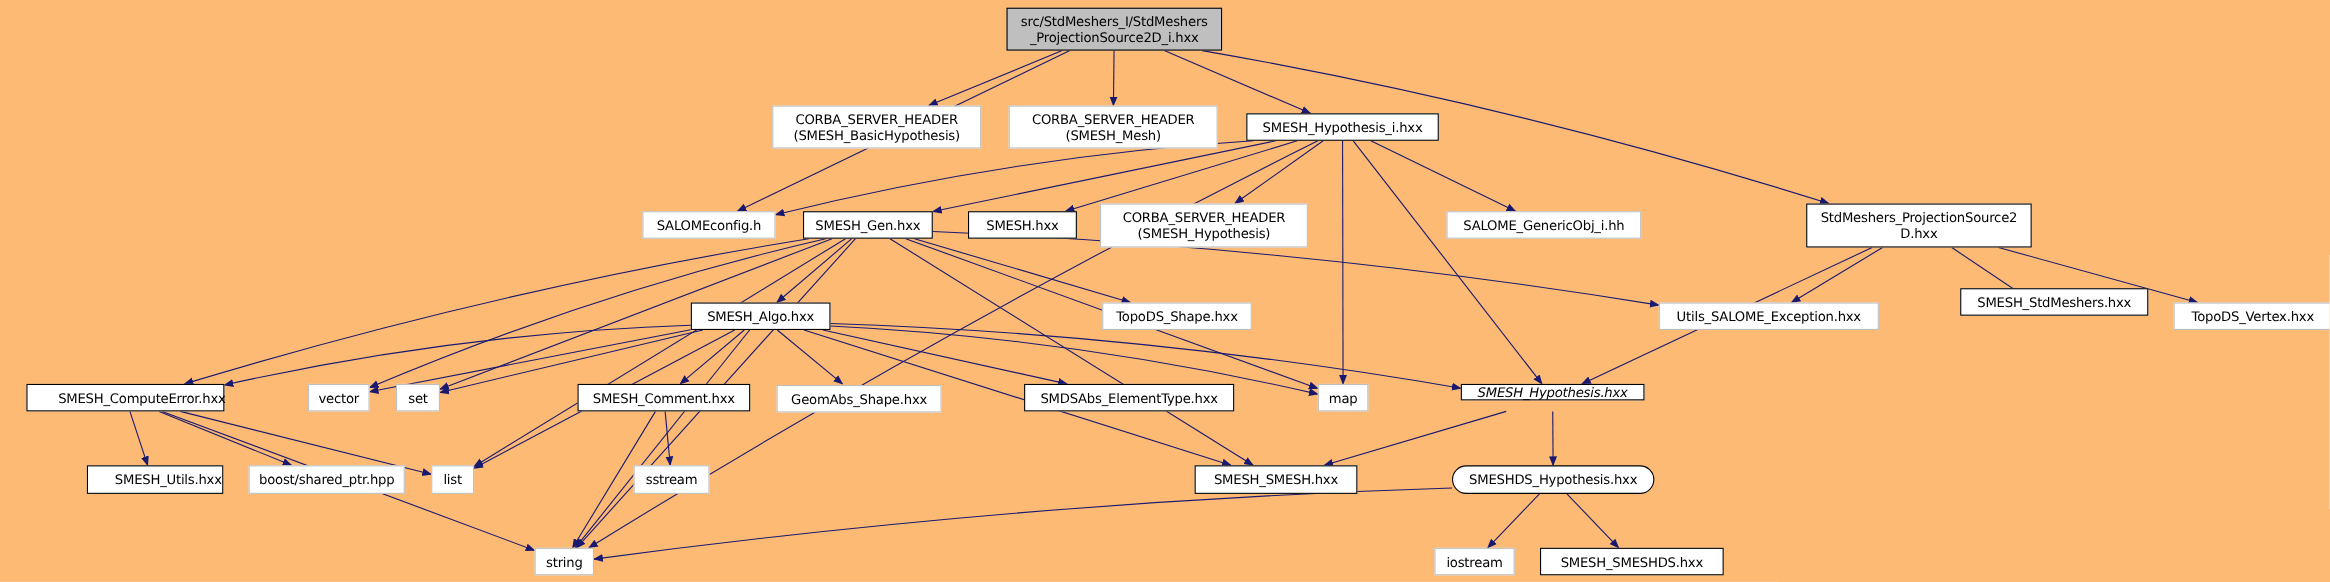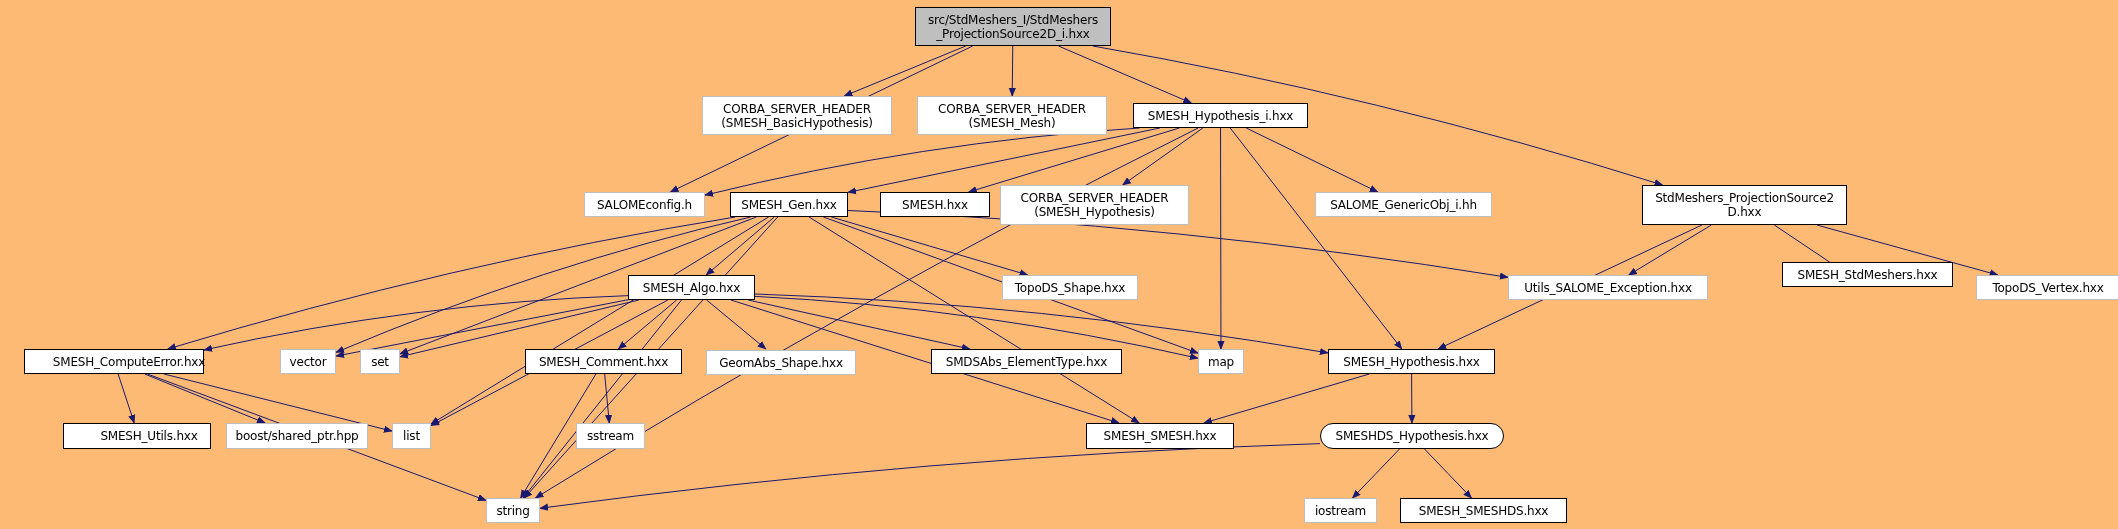--- a/index.html
+++ b/index.html
@@ -73,40 +73,40 @@
 
   <div class="node root" style="left: 915px; top: 7px; width: 196px; height: 39px;">src/StdMeshers_I/StdMeshers
 _ProjectionSource2D_i.hxx</div>
   <div class="node undoc" style="left: 702px; top: 96px; width: 190px; height: 39px;">CORBA_SERVER_HEADER
 (SMESH_BasicHypothesis)</div>
   <div class="node undoc" style="left: 917px; top: 96px; width: 190px; height: 39px;">CORBA_SERVER_HEADER
 (SMESH_Mesh)</div>
   <div class="node doc" style="left: 1133px; top: 103px; width: 175px; height: 25px;">SMESH_Hypothesis_i.hxx</div>
   <div class="node undoc" style="left: 584px; top: 192px; width: 121px; height: 25px;">SALOMEconfig.h</div>
   <div class="node doc" style="left: 730px; top: 192px; width: 118px; height: 25px;">SMESH_Gen.hxx</div>
-  <div class="node doc" style="left: 880px; top: 192px; width: 110px; height: 25px;">SMESH.hxx</div>
+  <div class="node doc" style="left: 880px; top: 192px; width: 99px; height: 25px;">SMESH.hxx</div>
   <div class="node undoc" style="left: 1000px; top: 185px; width: 189px; height: 40px;">CORBA_SERVER_HEADER
 (SMESH_Hypothesis)</div>
   <div class="node undoc" style="left: 1315px; top: 192px; width: 177px; height: 25px;">SALOME_GenericObj_i.hh</div>
   <div class="node doc" style="left: 1642px; top: 185px; width: 205px; height: 40px;">StdMeshers_ProjectionSource2
 D.hxx</div>
   <div class="node doc" style="left: 628px; top: 275px; width: 127px; height: 25px;">SMESH_Algo.hxx</div>
   <div class="node undoc" style="left: 1002px; top: 275px; width: 136px; height: 25px;">TopoDS_Shape.hxx</div>
   <div class="node undoc" style="left: 1508px; top: 275px; width: 200px; height: 25px;">Utils_SALOME_Exception.hxx</div>
   <div class="node doc" style="left: 1782px; top: 262px; width: 171px; height: 25px;">SMESH_StdMeshers.hxx</div>
   <div class="node undoc" style="left: 1976px; top: 275px; width: 144px; height: 25px;">TopoDS_Vertex.hxx</div>
   <div class="node doc" style="left: 24px; top: 349px; width: 180px; height: 25px; padding-left: 30px;">SMESH_ComputeError.hxx</div>
   <div class="node undoc" style="left: 280px; top: 349px; width: 56px; height: 25px;">vector</div>
   <div class="node undoc" style="left: 360px; top: 349px; width: 40px; height: 25px;">set</div>
   <div class="node doc" style="left: 525px; top: 349px; width: 157px; height: 25px;">SMESH_Comment.hxx</div>
   <div class="node undoc" style="left: 706px; top: 350px; width: 150px; height: 25px;">GeomAbs_Shape.hxx</div>
   <div class="node doc" style="left: 931px; top: 349px; width: 191px; height: 25px;">SMDSAbs_ElementType.hxx</div>
   <div class="node undoc" style="left: 1198px; top: 349px; width: 46px; height: 25px;">map</div>
-  <div class="node doc" style="left: 1328px; top: 349px; width: 167px; height: 25px;">SMESH_Hypothesis.hxx</div>
-  <div class="node doc" style="left: 63px; top: 423px; width: 148px; height: 26px; padding-left: 24px;">SMESH_Utils.hxx</div>
+  <div class="node doc" style="left: 1328px; top: 349px; width: 167px; height: 15px; font-style: italic;">SMESH_Hypothesis.hxx</div>
+  <div class="node doc" style="left: 79px; top: 423px; width: 124px; height: 26px; padding-left: 24px;">SMESH_Utils.hxx</div>
   <div class="node undoc" style="left: 226px; top: 423px; width: 142px; height: 26px;">boost/shared_ptr.hpp</div>
   <div class="node undoc" style="left: 392px; top: 423px; width: 39px; height: 26px; text-align: center;">list</div>
   <div class="node undoc" style="left: 576px; top: 423px; width: 69px; height: 26px;">sstream</div>
   <div class="node doc" style="left: 1086px; top: 423px; width: 148px; height: 26px;">SMESH_SMESH.hxx</div>
   <div class="node doc" style="left: 1320px; top: 423px; width: 184px; height: 26px; border-radius: 13px;">SMESHDS_Hypothesis.hxx</div>
   <div class="node undoc" style="left: 486px; top: 498px; width: 54px; height: 25px; text-align: center;">string</div>
   <div class="node undoc" style="left: 1304px; top: 498px; width: 73px; height: 25px;">iostream</div>
   <div class="node doc" style="left: 1400px; top: 498px; width: 167px; height: 25px;">SMESH_SMESHDS.hxx</div>
 </div>
 

